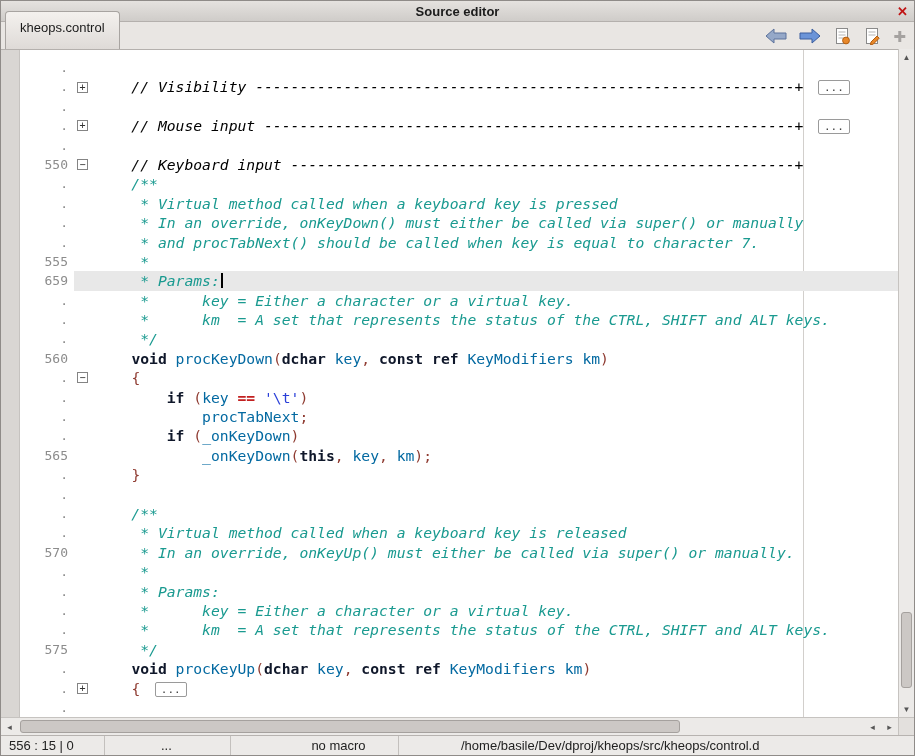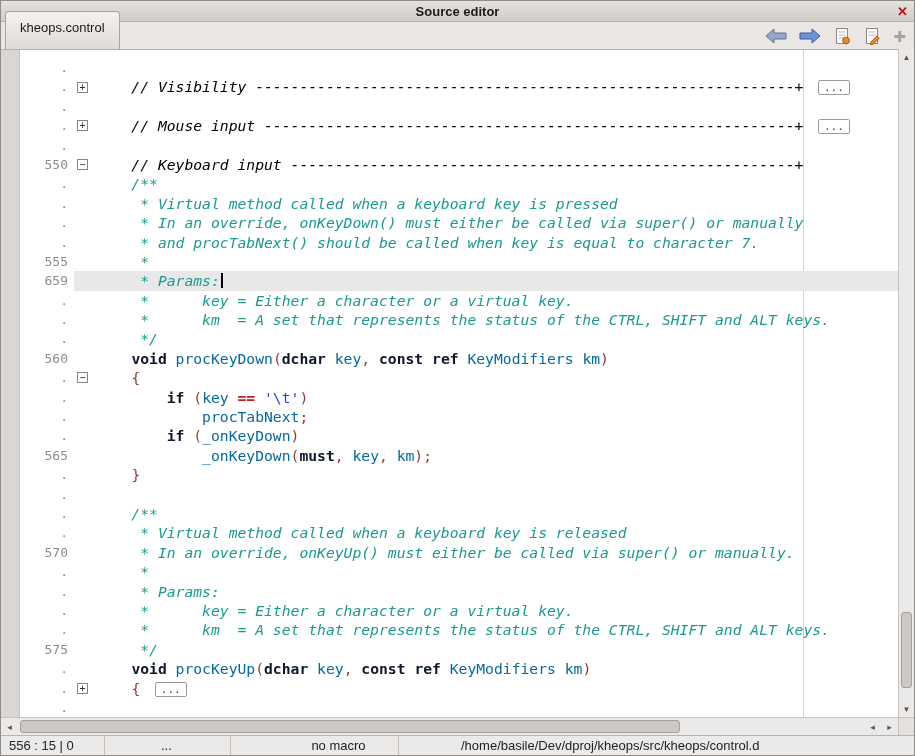--- a/index.html
+++ b/index.html
@@ -149,21 +149,21 @@
           <div class="row"><span class="gutter">555</span><span class="foldcol"></span><span class="codetext"><span class="tok doc">     *</span></span></div>
           <div class="row current"><span class="gutter">659</span><span class="foldcol"></span><span class="codetext"><span class="tok doc">     * Params:</span><span class="caret"></span></span></div>
           <div class="row"><span class="gutter">.</span><span class="foldcol"></span><span class="codetext"><span class="tok doc">     *      key = Either a character or a virtual key.</span></span></div>
           <div class="row"><span class="gutter">.</span><span class="foldcol"></span><span class="codetext"><span class="tok doc">     *      km  = A set that represents the status of the CTRL, SHIFT and ALT keys.</span></span></div>
           <div class="row"><span class="gutter">.</span><span class="foldcol"></span><span class="codetext"><span class="tok doc">     */</span></span></div>
           <div class="row"><span class="gutter">560</span><span class="foldcol"></span><span class="codetext"><span class="tok pln">    </span><span class="tok kw">void</span><span class="tok pln"> procKeyDown</span><span class="tok sym">(</span><span class="tok kw">dchar</span><span class="tok pln"> key</span><span class="tok sym">,</span><span class="tok pln"> </span><span class="tok kw">const</span><span class="tok pln"> </span><span class="tok kw">ref</span><span class="tok pln"> KeyModifiers km</span><span class="tok sym">)</span></span></div>
           <div class="row"><span class="gutter">.</span><span class="foldcol"><span class="foldbox">−</span></span><span class="codetext"><span class="tok pln">    </span><span class="tok sym">{</span></span></div>
           <div class="row"><span class="gutter">.</span><span class="foldcol"></span><span class="codetext"><span class="tok pln">        </span><span class="tok kw">if</span><span class="tok pln"> </span><span class="tok sym">(</span><span class="tok pln">key </span><span class="tok op">==</span><span class="tok pln"> </span><span class="tok str">'\t'</span><span class="tok sym">)</span></span></div>
           <div class="row"><span class="gutter">.</span><span class="foldcol"></span><span class="codetext"><span class="tok pln">            procTabNext</span><span class="tok sym">;</span></span></div>
           <div class="row"><span class="gutter">.</span><span class="foldcol"></span><span class="codetext"><span class="tok pln">        </span><span class="tok kw">if</span><span class="tok pln"> </span><span class="tok sym">(</span><span class="tok pln">_onKeyDown</span><span class="tok sym">)</span></span></div>
-          <div class="row"><span class="gutter">565</span><span class="foldcol"></span><span class="codetext"><span class="tok pln">            _onKeyDown</span><span class="tok sym">(</span><span class="tok kw">must</span><span class="tok sym">,</span><span class="tok pln"> key</span><span class="tok sym">,</span><span class="tok pln"> km</span><span class="tok sym">);</span></span></div>
+          <div class="row"><span class="gutter">565</span><span class="foldcol"></span><span class="codetext"><span class="tok pln">            _onKeyDown</span><span class="tok sym">(</span><span class="tok kw">this</span><span class="tok sym">,</span><span class="tok pln"> key</span><span class="tok sym">,</span><span class="tok pln"> km</span><span class="tok sym">);</span></span></div>
           <div class="row"><span class="gutter">.</span><span class="foldcol"></span><span class="codetext"><span class="tok pln">    </span><span class="tok sym">}</span></span></div>
           <div class="row"><span class="gutter">.</span><span class="foldcol"></span><span class="codetext"></span></div>
           <div class="row"><span class="gutter">.</span><span class="foldcol"></span><span class="codetext"><span class="tok doc">    /**</span></span></div>
           <div class="row"><span class="gutter">.</span><span class="foldcol"></span><span class="codetext"><span class="tok doc">     * Virtual method called when a keyboard key is released</span></span></div>
           <div class="row"><span class="gutter">570</span><span class="foldcol"></span><span class="codetext"><span class="tok doc">     * In an override, onKeyUp() must either be called via super() or manually.</span></span></div>
           <div class="row"><span class="gutter">.</span><span class="foldcol"></span><span class="codetext"><span class="tok doc">     *</span></span></div>
           <div class="row"><span class="gutter">.</span><span class="foldcol"></span><span class="codetext"><span class="tok doc">     * Params:</span></span></div>
           <div class="row"><span class="gutter">.</span><span class="foldcol"></span><span class="codetext"><span class="tok doc">     *      key = Either a character or a virtual key.</span></span></div>
           <div class="row"><span class="gutter">.</span><span class="foldcol"></span><span class="codetext"><span class="tok doc">     *      km  = A set that represents the status of the CTRL, SHIFT and ALT keys.</span></span></div>
           <div class="row"><span class="gutter">575</span><span class="foldcol"></span><span class="codetext"><span class="tok doc">     */</span></span></div>

